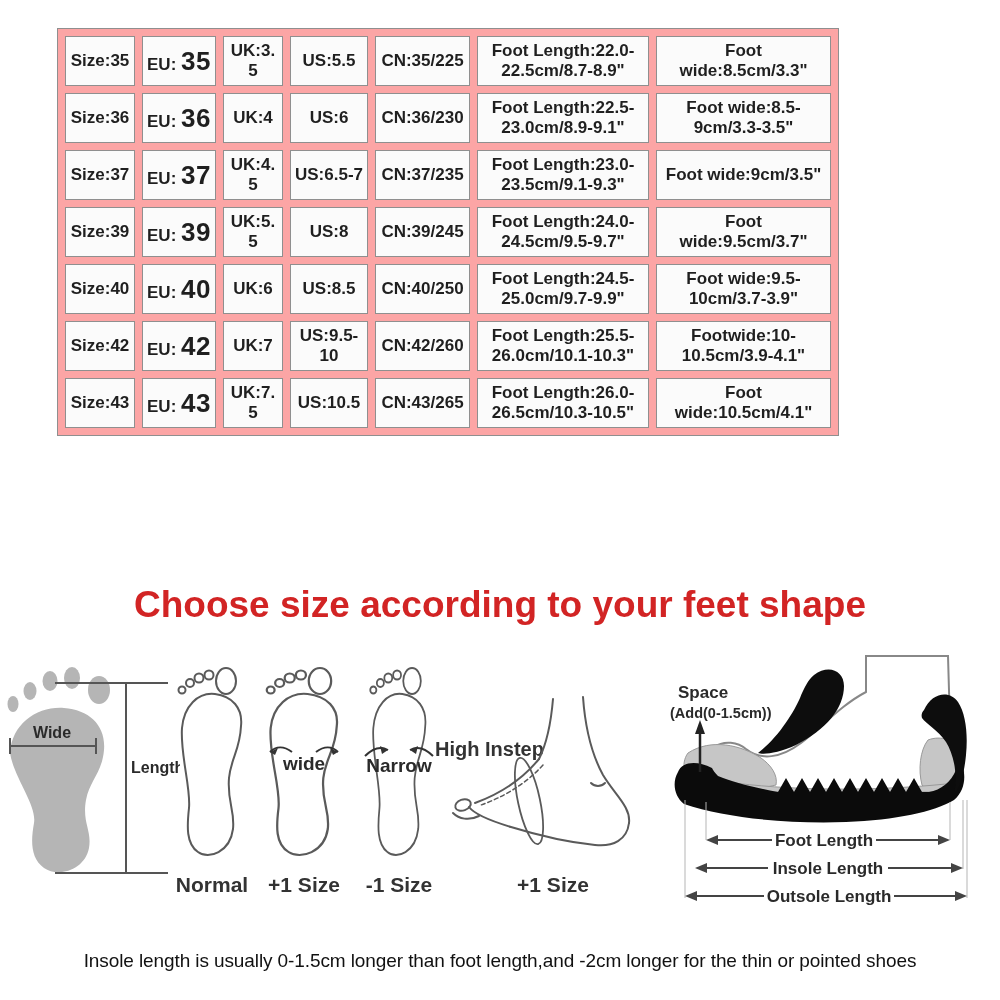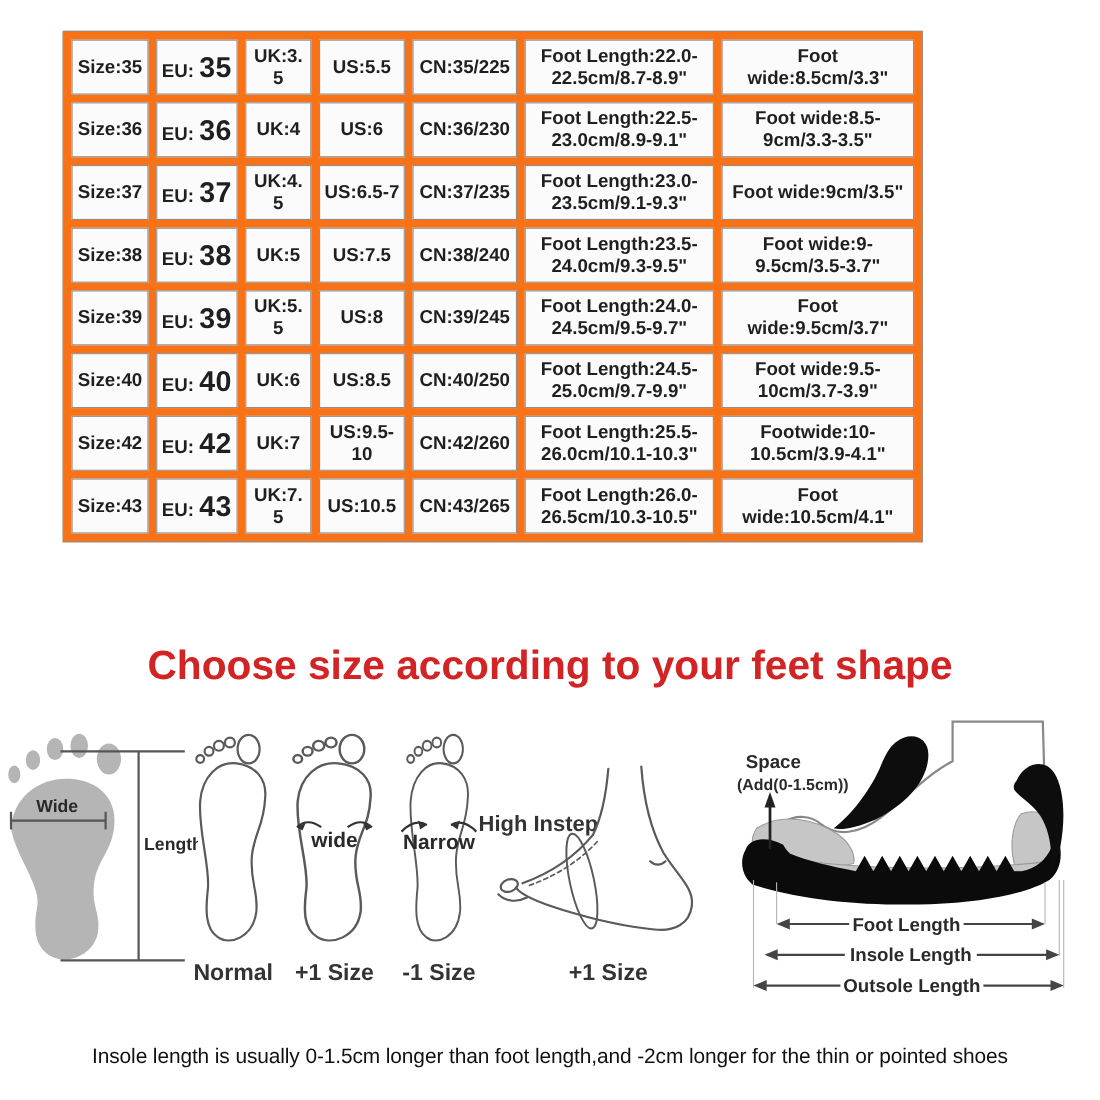--- a/index.html
+++ b/index.html
@@ -6,21 +6,21 @@
   body{
     width:1000px;height:1000px;position:relative;overflow:hidden;
     background:#ffffff;
     font-family:"Liberation Sans",sans-serif;
     color:#1f1f1f;
   }
   
   .size-table{
     position:absolute;left:57px;top:28px;
     border-collapse:separate;border-spacing:7px;
-    background:#f97316;border:1px solid #8f8f8f;
+    background:#fca5a5;border:1px solid #8f8f8f;
     table-layout:fixed;width:780px;
   }
   .size-table td{
     background:#fbfbfb;border:1px solid #8f8f8f;
     text-align:center;vertical-align:middle;
     font-weight:bold;font-size:17px;line-height:1.18;
     height:46px;padding:1px 3px;word-wrap:break-word;
   }
   .size-table .eu-num{font-size:26px;letter-spacing:0.5px;}
   
@@ -81,29 +81,20 @@
     <td>Foot wide:8.5-9cm/3.3-3.5"</td>
   </tr>
       <tr>
     <td>Size:37</td>
     <td><span>EU:</span> <span class="eu-num">37</span></td>
     <td>UK:4.5</td>
     <td>US:6.5-7</td>
     <td>CN:37/235</td>
     <td>Foot Length:23.0-23.5cm/9.1-9.3"</td>
     <td>Foot wide:9cm/3.5"</td>
-  </tr>
-      <tr>
-    <td>Size:38</td>
-    <td><span>EU:</span> <span class="eu-num">38</span></td>
-    <td>UK:5</td>
-    <td>US:7.5</td>
-    <td>CN:38/240</td>
-    <td>Foot Length:23.5-24.0cm/9.3-9.5"</td>
-    <td>Foot wide:9-9.5cm/3.5-3.7"</td>
   </tr>
       <tr>
     <td>Size:39</td>
     <td><span>EU:</span> <span class="eu-num">39</span></td>
     <td>UK:5.5</td>
     <td>US:8</td>
     <td>CN:39/245</td>
     <td>Foot Length:24.0-24.5cm/9.5-9.7"</td>
     <td>Foot wide:9.5cm/3.7"</td>
   </tr>

